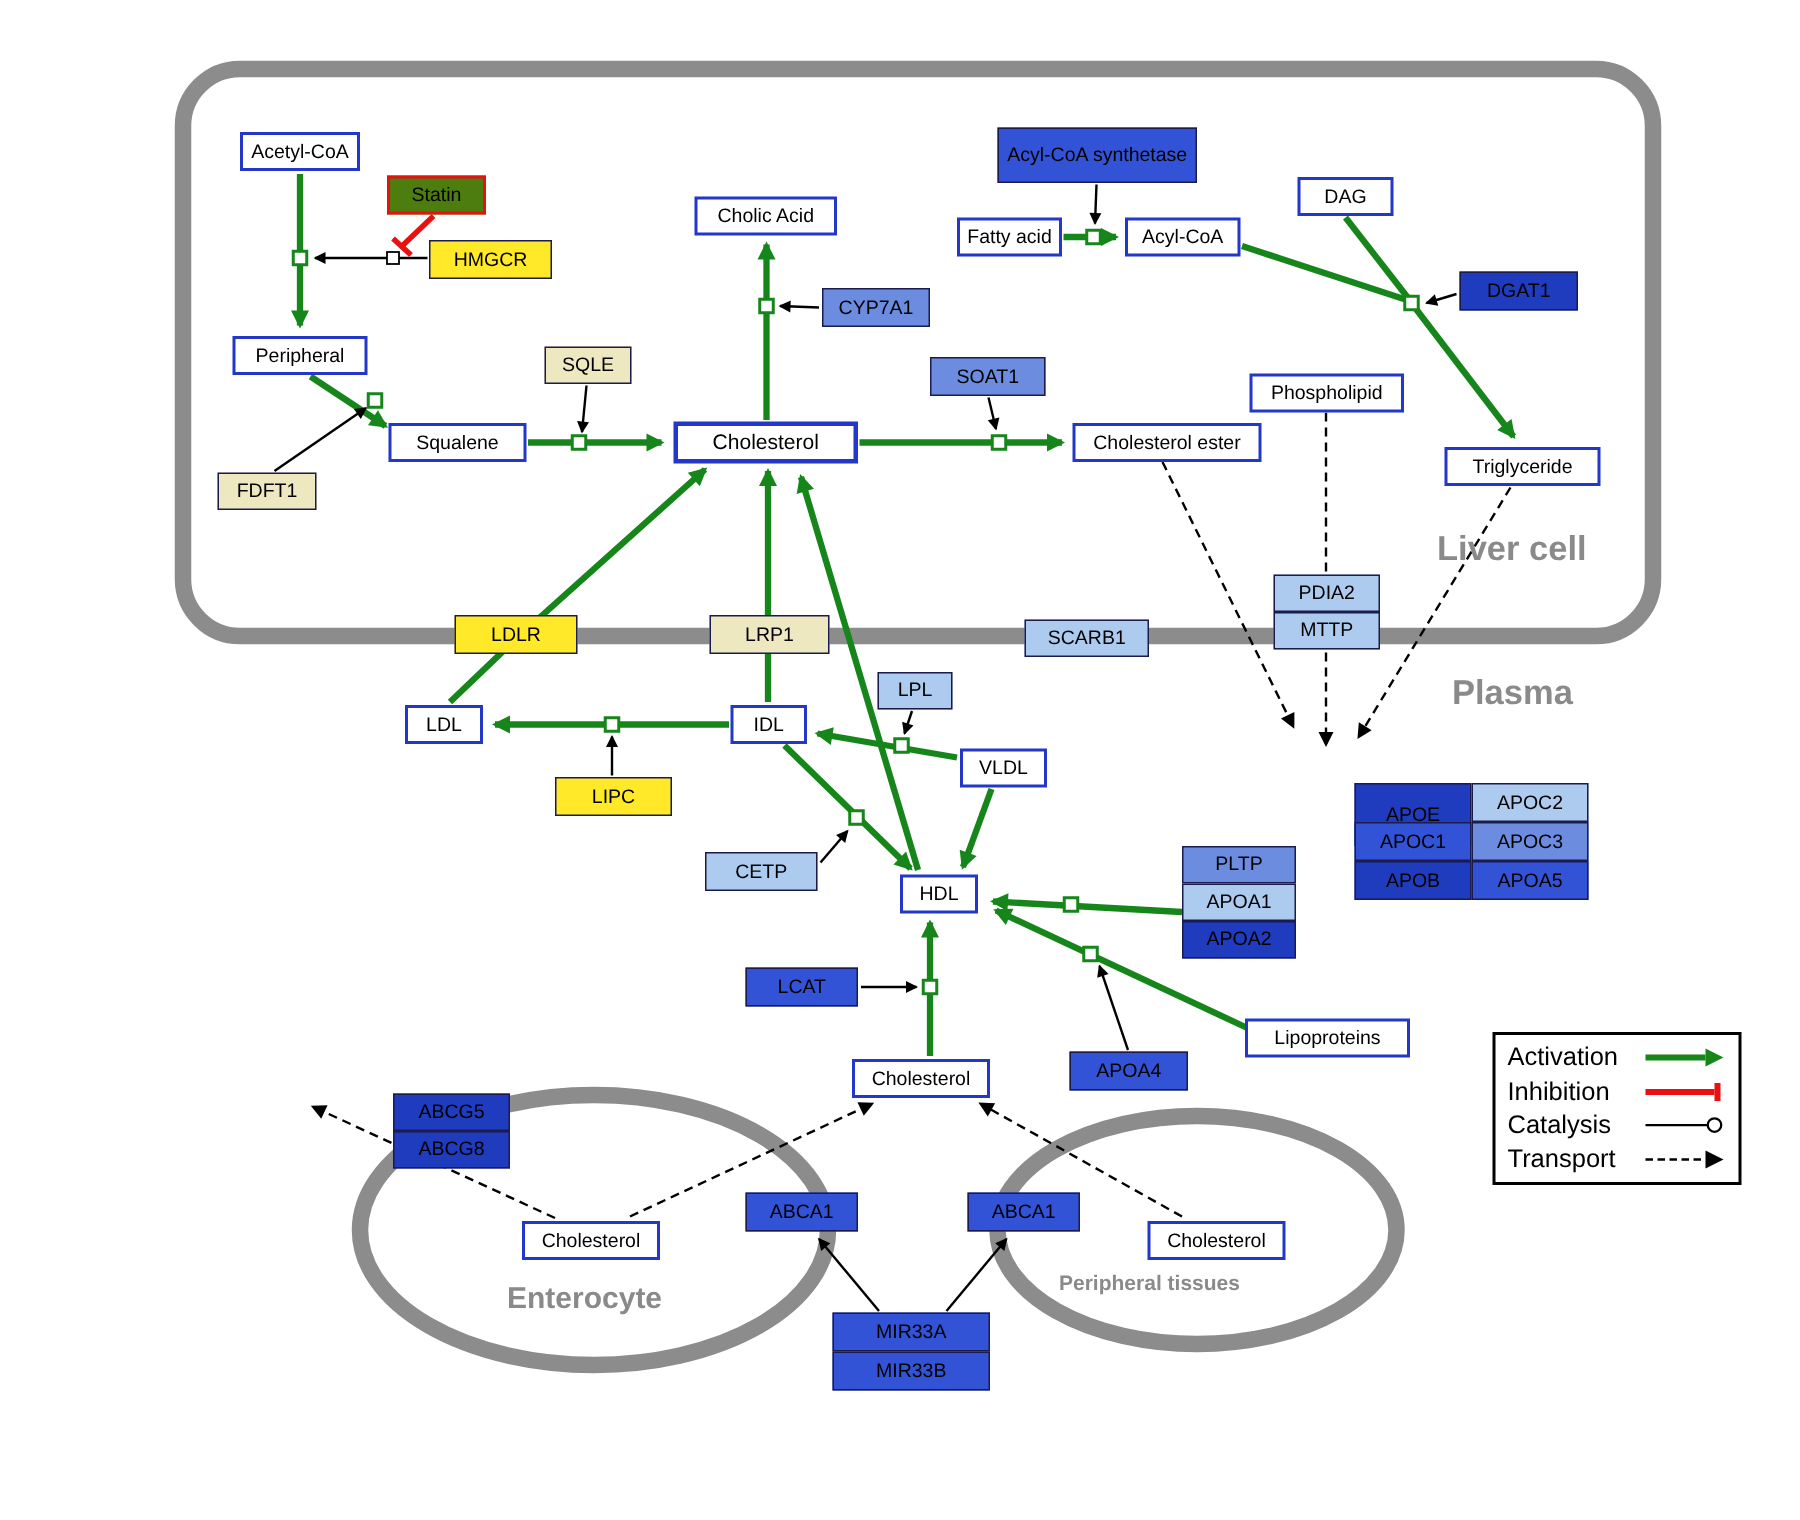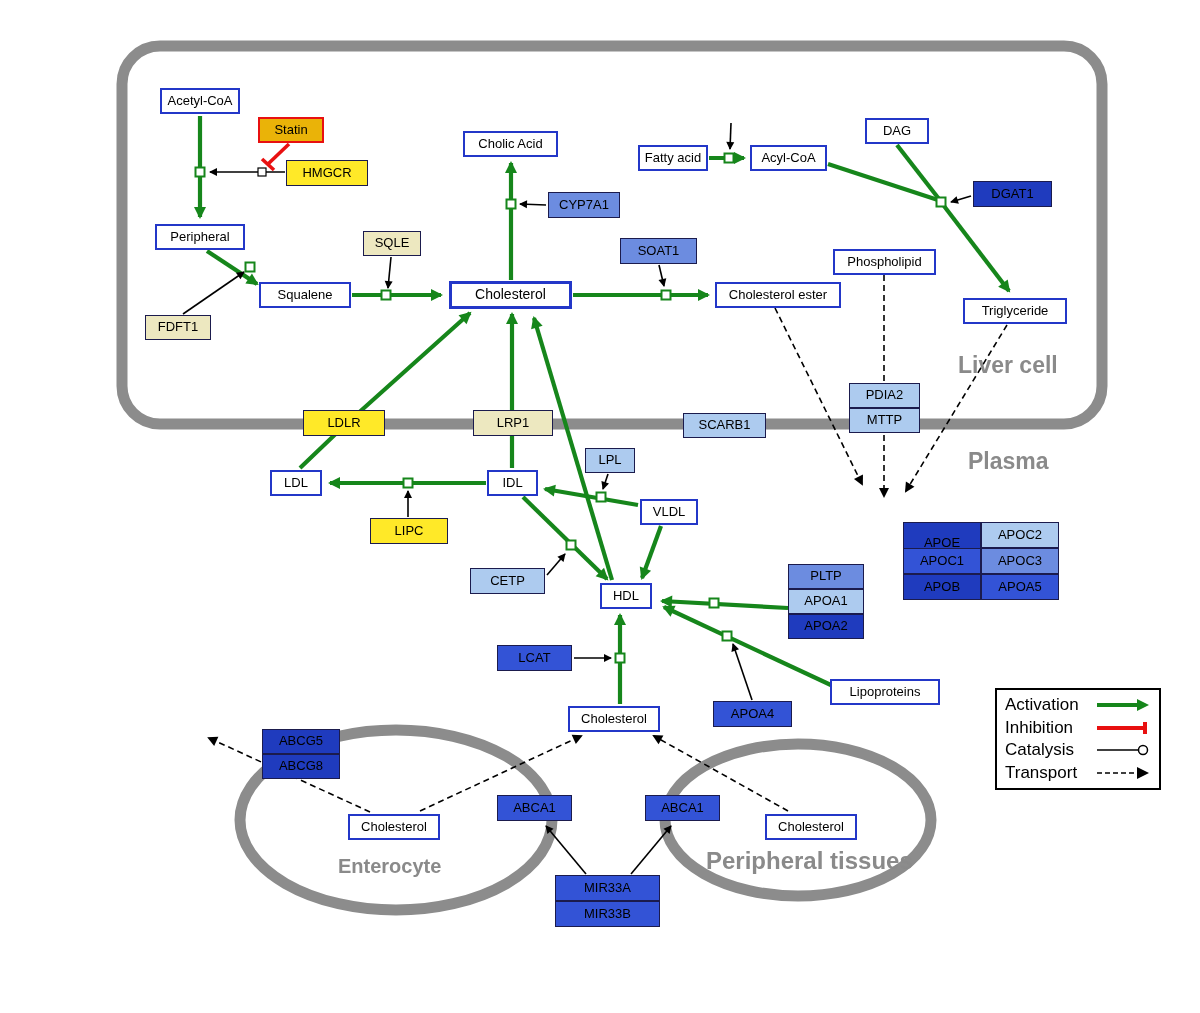--- a/index.html
+++ b/index.html
@@ -3,21 +3,21 @@
 <meta charset="utf-8">
 <style>
   html,body{margin:0;padding:0;background:#fff;}
   #stage{position:relative;width:1200px;height:1013px;background:#fff;overflow:hidden;
          font-family:"Liberation Sans",sans-serif;}
   #edges{position:absolute;left:0;top:0;z-index:1;}
   .n{position:absolute;display:flex;align-items:center;justify-content:center;text-align:center;
      font-size:13px;line-height:1.12;color:#000;box-sizing:border-box;z-index:2;padding:1px 2px;}
   .met{background:#fff;border:2px solid #2337C8;}
   .met.main{border-width:3px;font-size:14px;}
-  .statin{background:#eab308;border:2.5px solid #E81010;}
+  .statin{background:#4d7c0f;border:2.5px solid #E81010;}
   .gene{border:1.5px solid #1b1b4d;}
   .b1{background:#ADCBEF;}
   .b2{background:#6C8CE0;}
   .b3{background:#3353D6;}
   .b4{background:#1F3BBE;}
   .yel{background:#FFE928;}
   .kha{background:#EDE8C0;}
   .region{position:absolute;font-weight:bold;color:#8A8A8A;z-index:2;}
   #legend{position:absolute;left:995px;top:688px;width:166px;height:102px;background:#fff;
           border:2px solid #000;box-sizing:border-box;z-index:2;display:flex;flex-direction:column;
@@ -115,21 +115,21 @@
     <rect x="615.5" y="653.5" width="9" height="9"></rect>
     <rect x="709.5" y="598.5" width="9" height="9"></rect>
     <rect x="722.5" y="631.5" width="9" height="9"></rect>
     <rect x="258" y="168" width="8" height="8" stroke="#000" stroke-width="1.2"></rect>
   </g>
 </svg>
 
 <div class="region" style="left:958px;top:352px;font-size:23px;">Liver cell</div>
 <div class="region" style="left:968px;top:448px;font-size:23px;">Plasma</div>
 <div class="region" style="left:338px;top:855px;font-size:20px;">Enterocyte</div>
-<div class="region" style="left:706px;top:847px;font-size:24px;">Peripheral tissues</div>
+<div class="region" style="left:706px;top:847px;font-size:14px;">Peripheral tissues</div>
 
 <div class="n met" style="left:160px;top:88px;width:80px;height:26px;">Acetyl-CoA</div>
 <div class="n statin" style="left:258px;top:117px;width:66px;height:26px;">Statin</div>
 <div class="n met" style="left:155px;top:224px;width:90px;height:26px;">Peripheral</div>
 <div class="n met" style="left:259px;top:282px;width:92px;height:26px;">Squalene</div>
 <div class="n met" style="left:463px;top:131px;width:95px;height:26px;">Cholic Acid</div>
 <div class="n met main" style="left:449px;top:281px;width:123px;height:28px;">Cholesterol</div>
 <div class="n met" style="left:715px;top:282px;width:126px;height:26px;">Cholesterol ester</div>
 <div class="n met" style="left:638px;top:145px;width:70px;height:26px;">Fatty acid</div>
 <div class="n met" style="left:750px;top:145px;width:77px;height:26px;">Acyl-CoA</div>
@@ -143,20 +143,21 @@
 <div class="n met" style="left:830px;top:679px;width:110px;height:26px;">Lipoproteins</div>
 <div class="n met" style="left:568px;top:706px;width:92px;height:26px;">Cholesterol</div>
 <div class="n met" style="left:348px;top:814px;width:92px;height:26px;">Cholesterol</div>
 <div class="n met" style="left:765px;top:814px;width:92px;height:26px;">Cholesterol</div>
 
 <div class="n gene yel" style="left:286px;top:160px;width:82px;height:26px;">HMGCR</div>
 <div class="n gene kha" style="left:363px;top:231px;width:58px;height:25px;">SQLE</div>
 <div class="n gene kha" style="left:145px;top:315px;width:66px;height:25px;">FDFT1</div>
 <div class="n gene b2" style="left:548px;top:192px;width:72px;height:26px;">CYP7A1</div>
 <div class="n gene b2" style="left:620px;top:238px;width:77px;height:26px;">SOAT1</div>
+<div class="n gene b3" style="left:665px;top:85px;width:133px;height:37px;">Acyl-CoA synthetase</div>
 <div class="n gene b4" style="left:973px;top:181px;width:79px;height:26px;">DGAT1</div>
 <div class="n gene b1" style="left:849px;top:383px;width:71px;height:25px;">PDIA2</div>
 <div class="n gene b1" style="left:849px;top:408px;width:71px;height:25px;">MTTP</div>
 <div class="n gene yel" style="left:303px;top:410px;width:82px;height:26px;">LDLR</div>
 <div class="n gene kha" style="left:473px;top:410px;width:80px;height:26px;">LRP1</div>
 <div class="n gene b1" style="left:683px;top:413px;width:83px;height:25px;">SCARB1</div>
 <div class="n gene b1" style="left:585px;top:448px;width:50px;height:25px;">LPL</div>
 <div class="n gene yel" style="left:370px;top:518px;width:78px;height:26px;">LIPC</div>
 <div class="n gene b1" style="left:470px;top:568px;width:75px;height:26px;">CETP</div>
 <div class="n gene b2" style="left:788px;top:564px;width:76px;height:25px;">PLTP</div>

